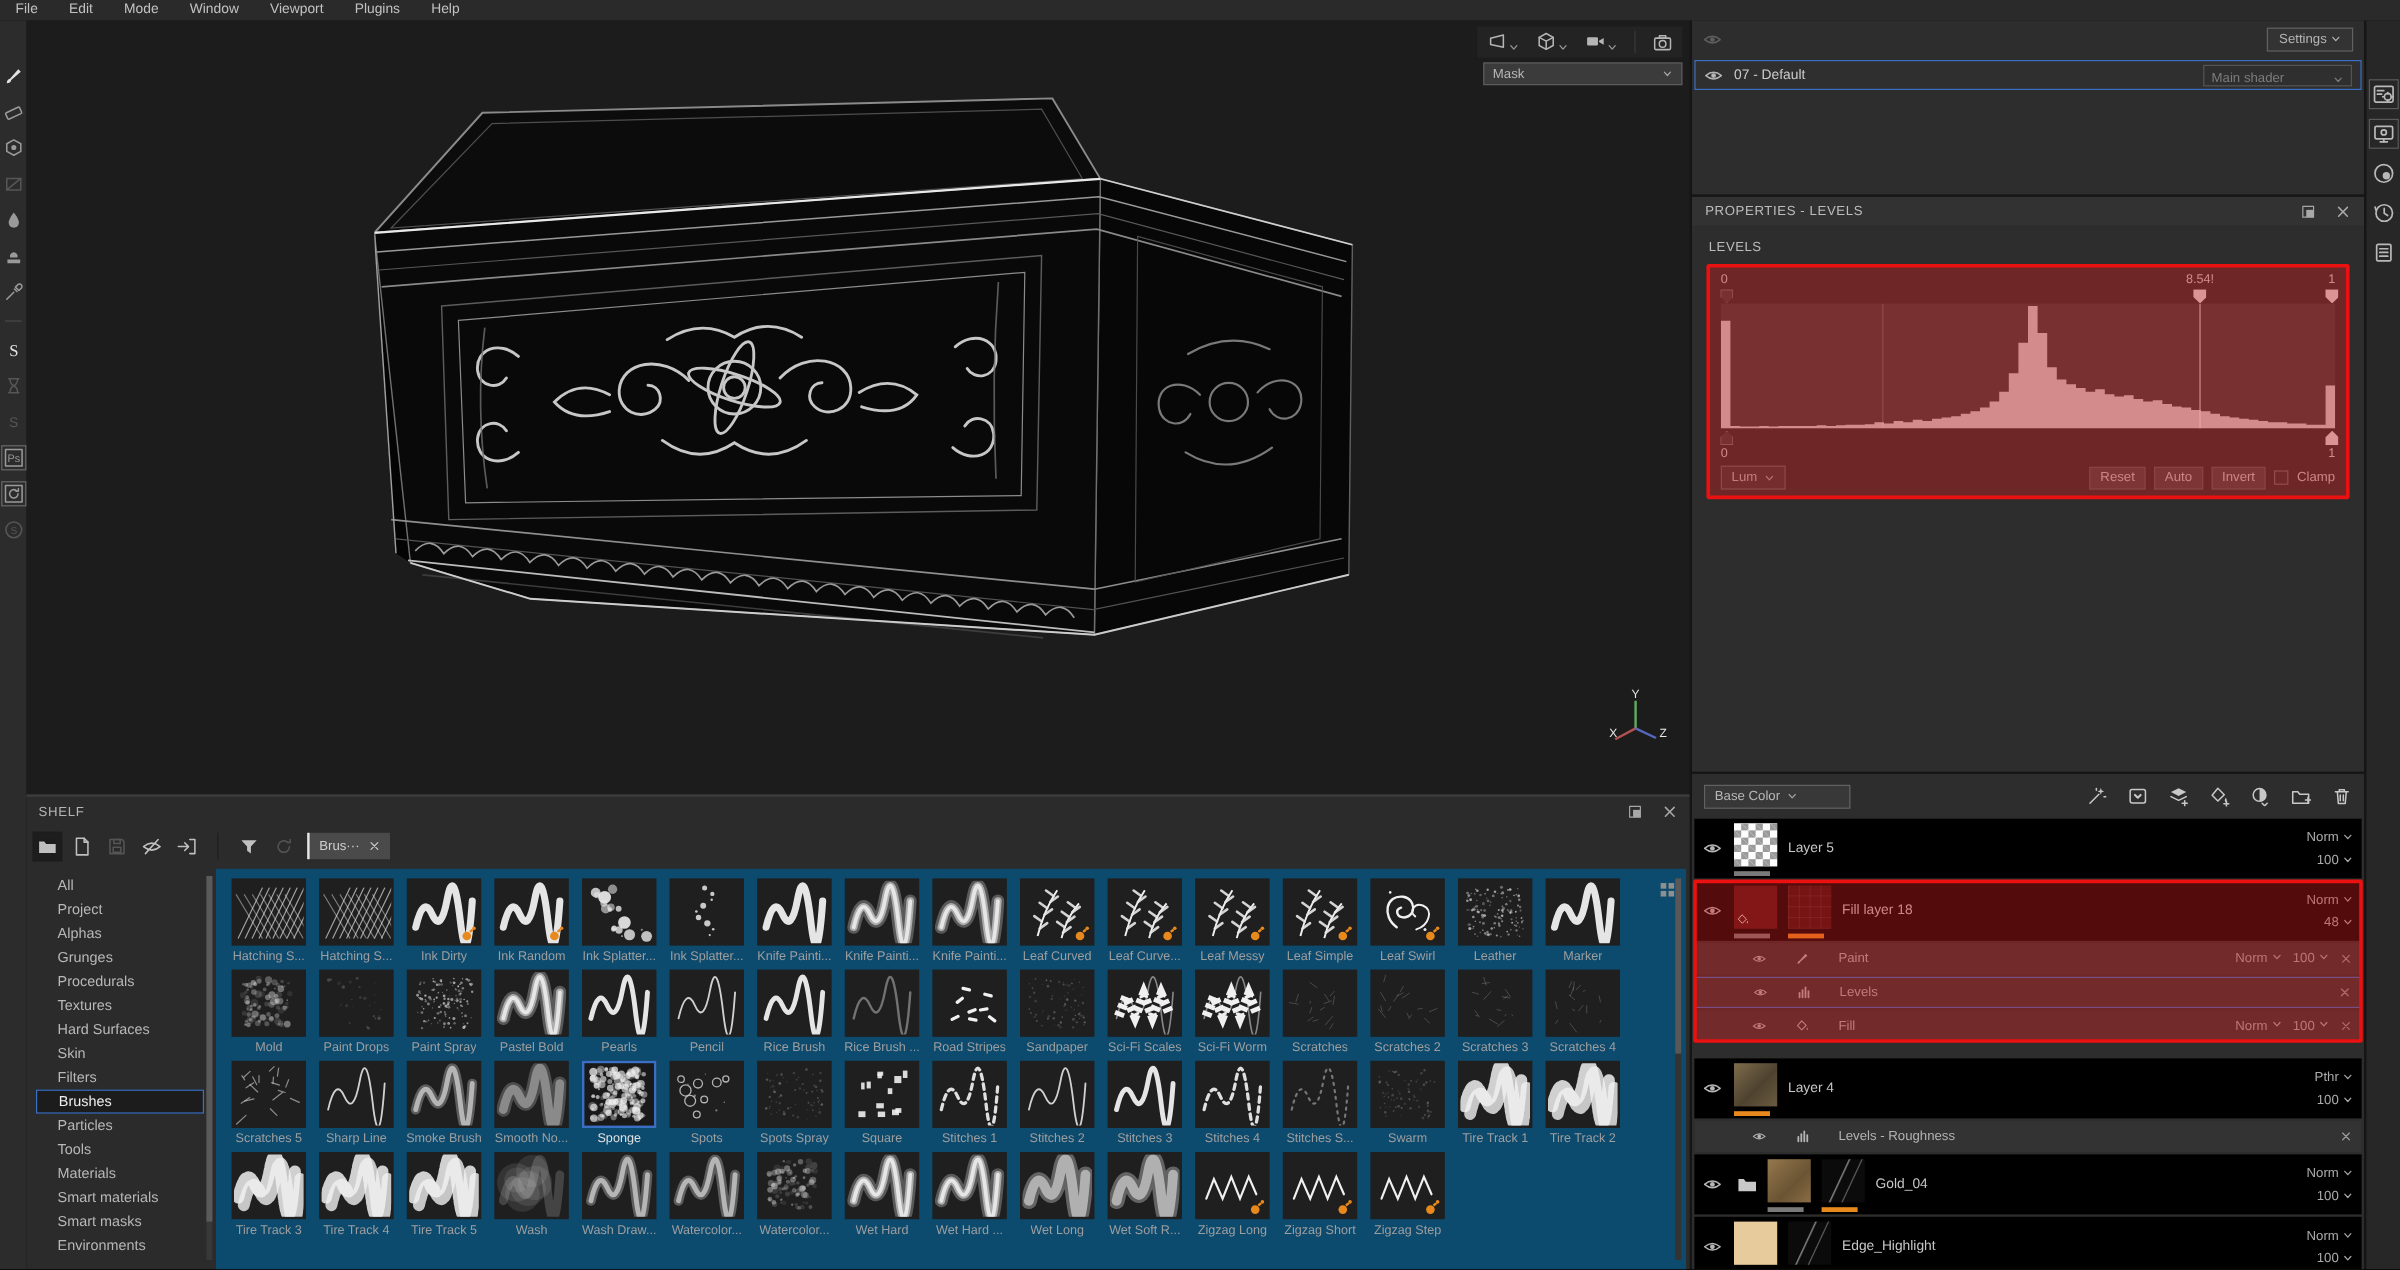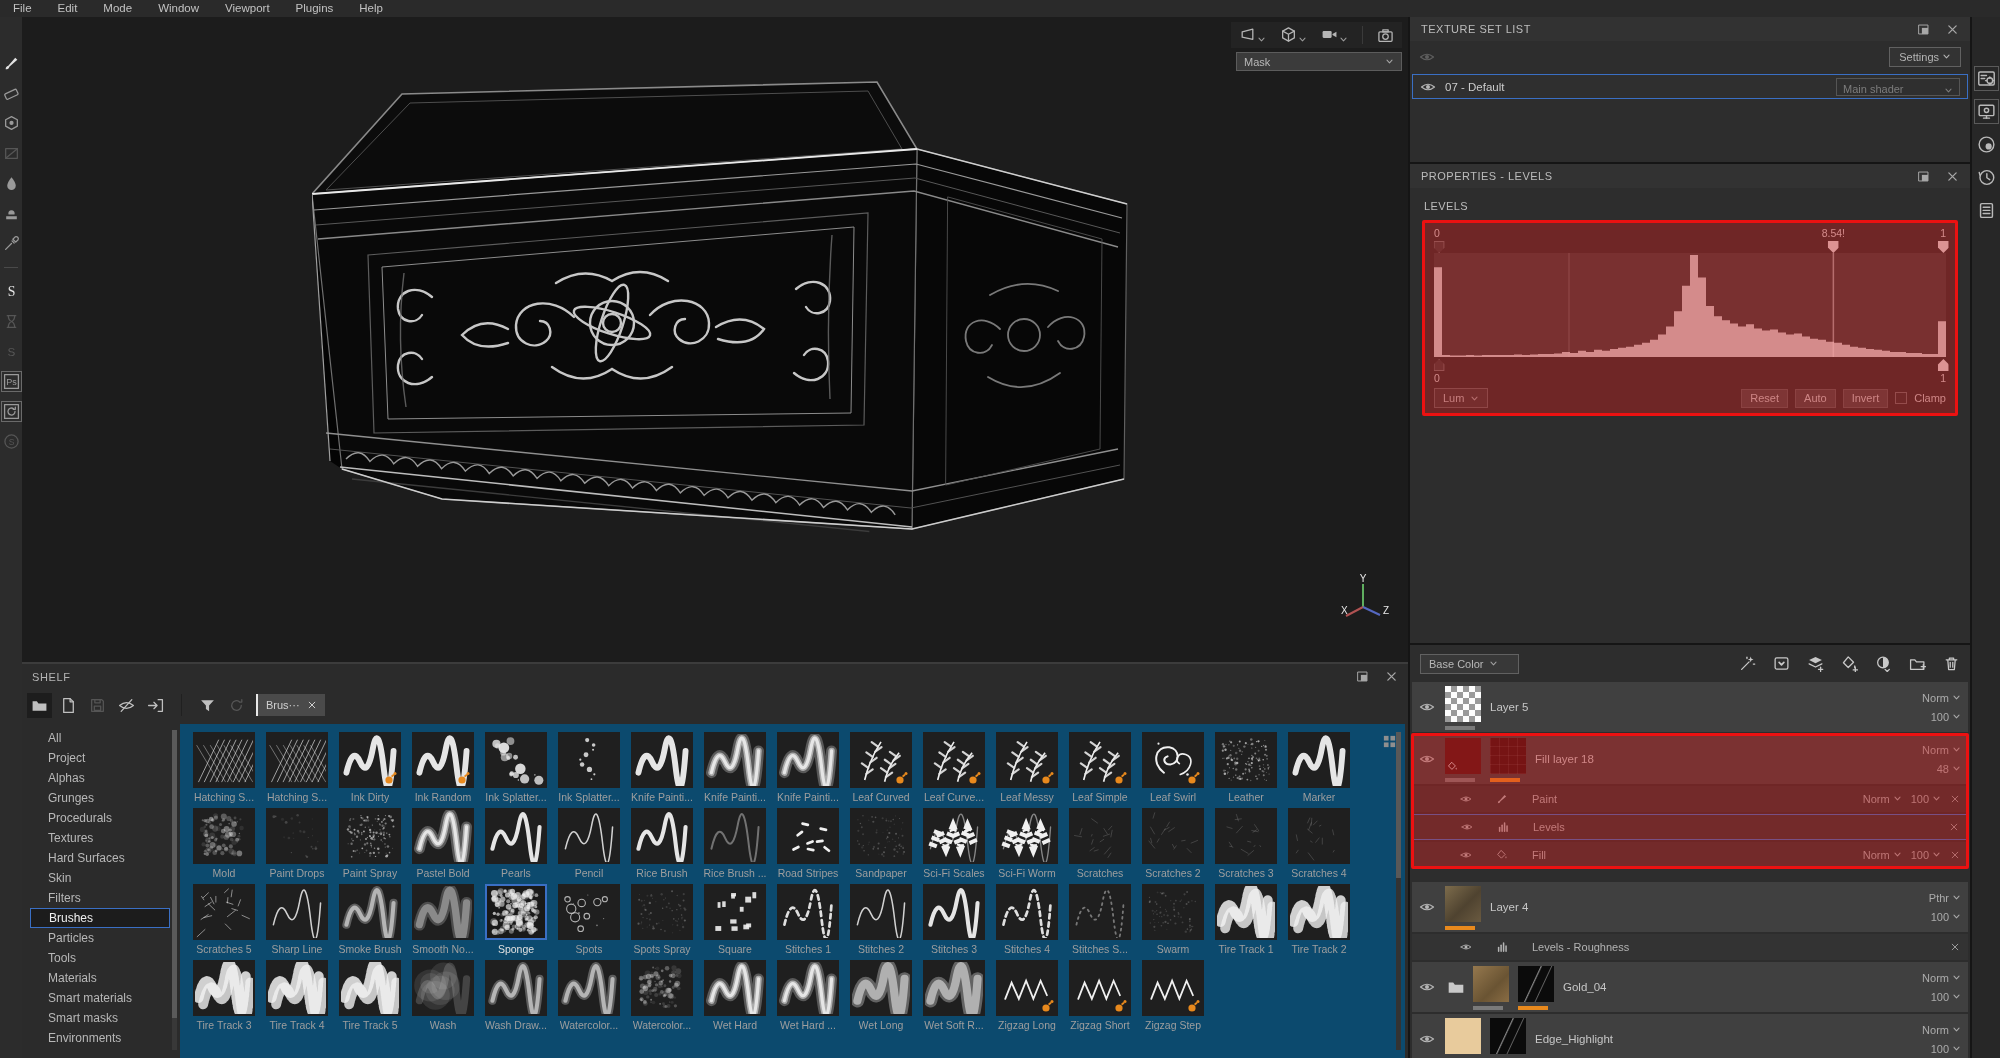--- a/index.html
+++ b/index.html
@@ -122,25 +122,25 @@
   .select-sm{height:20px;border:1px solid #616161;background:#383838;display:flex;align-items:center;
              padding:0 8px;font-size:11px;color:#b8b8b8;}
   .select-sm .chev{margin-left:6px;color:#a0a0a0;}
   .btn-flat{height:19px;background:#454545;border:1px solid #5a5a5a;color:#c4c4c4;font-size:11px;
             display:flex;align-items:center;padding:0 8px;}
   .clampbox{width:12px;height:12px;background:#2f2f2f;border:1px solid #6a6a6a;}
   .clamplabel{font-size:11px;color:#c4c4c4;}
   .spacer{flex:1;}
 
   .layers-toolbar{height:37px;min-height:37px;display:flex;align-items:center;padding:0 10px;}
-  .layers-toolbar .select-sm{width:99px;}
+  .layers-toolbar .select-sm{width:122px;}
   .ltool-icons{margin-left:auto;display:flex;gap:17px;}
   .ltool-icons .icon{width:17px;height:17px;color:#c8c8c8;}
   .layers-list{position:relative;flex:1;overflow:hidden;padding:0 2px;}
-  .lrow{height:50px;background:#404040;margin-bottom:2px;display:flex;align-items:center;
+  .lrow{height:50px;background:#000000;margin-bottom:2px;display:flex;align-items:center;
         padding:0 7px;position:relative;}
   .erow{height:26px;background:#333333;margin-bottom:2px;display:flex;align-items:center;
         gap:24px;padding:0 8px 0 48px;position:relative;font-size:11px;color:#b3b3b3;}
   .erow.sel{border:1px solid #3a6fc4;}
   .eyecell{width:26px;display:flex;}
   .thumb{width:36px;height:36px;margin-right:9px;position:relative;flex:none;margin-top:-6px;}
   .bar{position:absolute;left:0;bottom:-8px;width:30px;height:4px;}
   .bar-gray{background:#7a7a7a;} .bar-orange{background:#e8891d;}
   .t-checker{background-color:#fdfdfd;
      background-image:linear-gradient(45deg,#9a9a9a 25%,transparent 25%,transparent 75%,#9a9a9a 75%),
@@ -2074,36 +2074,20 @@
         <div class="grid-scroll">
             <div class="sthumb"></div>
           </div>
       </div>
     </div>
   </div>
 
   <div class="right-col">
 
     <div class="panel p-tsl">
-      <div class="panel-header">
-        <span>TEXTURE SET LIST</span>
-        <span class="hdr-icons">
-          <span class="icon">
-              <svg viewBox="0 0 16 16" fill="none" stroke="currentColor" stroke-width="1.2" stroke-linecap="round" stroke-linejoin="round">
-                <rect x="2.5" y="2.5" width="11" height="11"></rect>
-                <rect x="6" y="6" width="7.5" height="7.5" fill="currentColor" stroke="none"></rect>
-              </svg>
-            </span>
-          <span class="icon">
-              <svg viewBox="0 0 16 16" fill="none" stroke="currentColor" stroke-width="1.2" stroke-linecap="round" stroke-linejoin="round">
-                <path d="M3.5,3.5 L12.5,12.5 M12.5,3.5 L3.5,12.5" stroke-width="1.6"></path>
-              </svg>
-            </span>
-        </span>
-      </div>
       <div class="tsl-toolbar">
         <span class="icon dim">
             <svg viewBox="0 0 16 16" fill="none" stroke="currentColor" stroke-width="1.2" stroke-linecap="round" stroke-linejoin="round">
               <path d="M1.5,8 Q8,2.5 14.5,8 Q8,13.5 1.5,8Z"></path>
               <circle cx="8" cy="8" r="2" fill="currentColor" stroke="none"></circle>
             </svg>
           </span>
         <span class="btn-outline">
           <span>Settings</span>
           <span class="chev">

